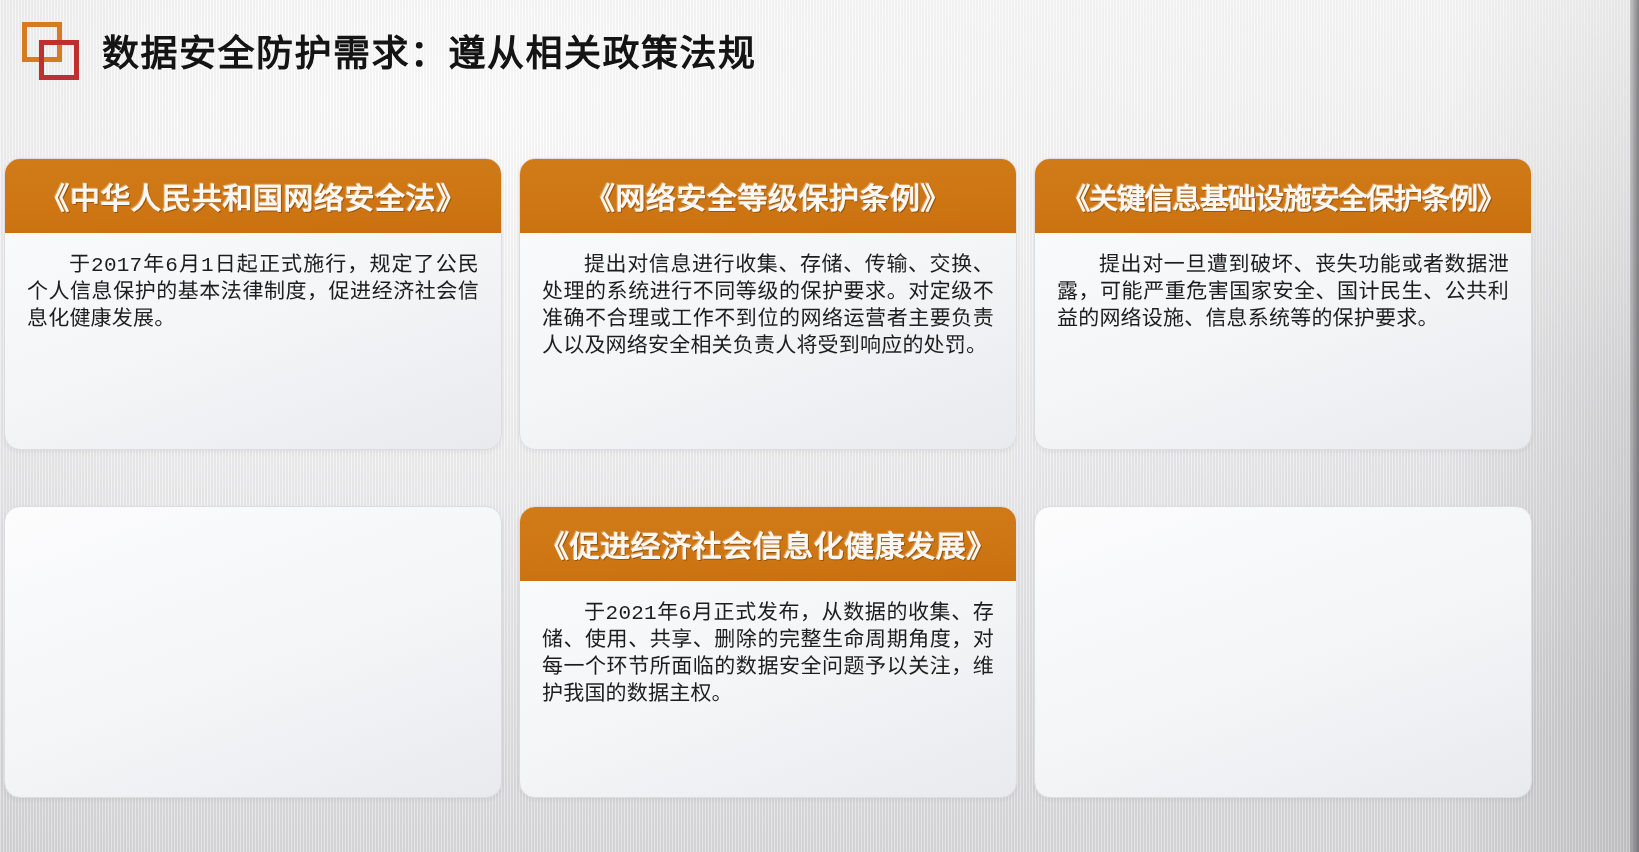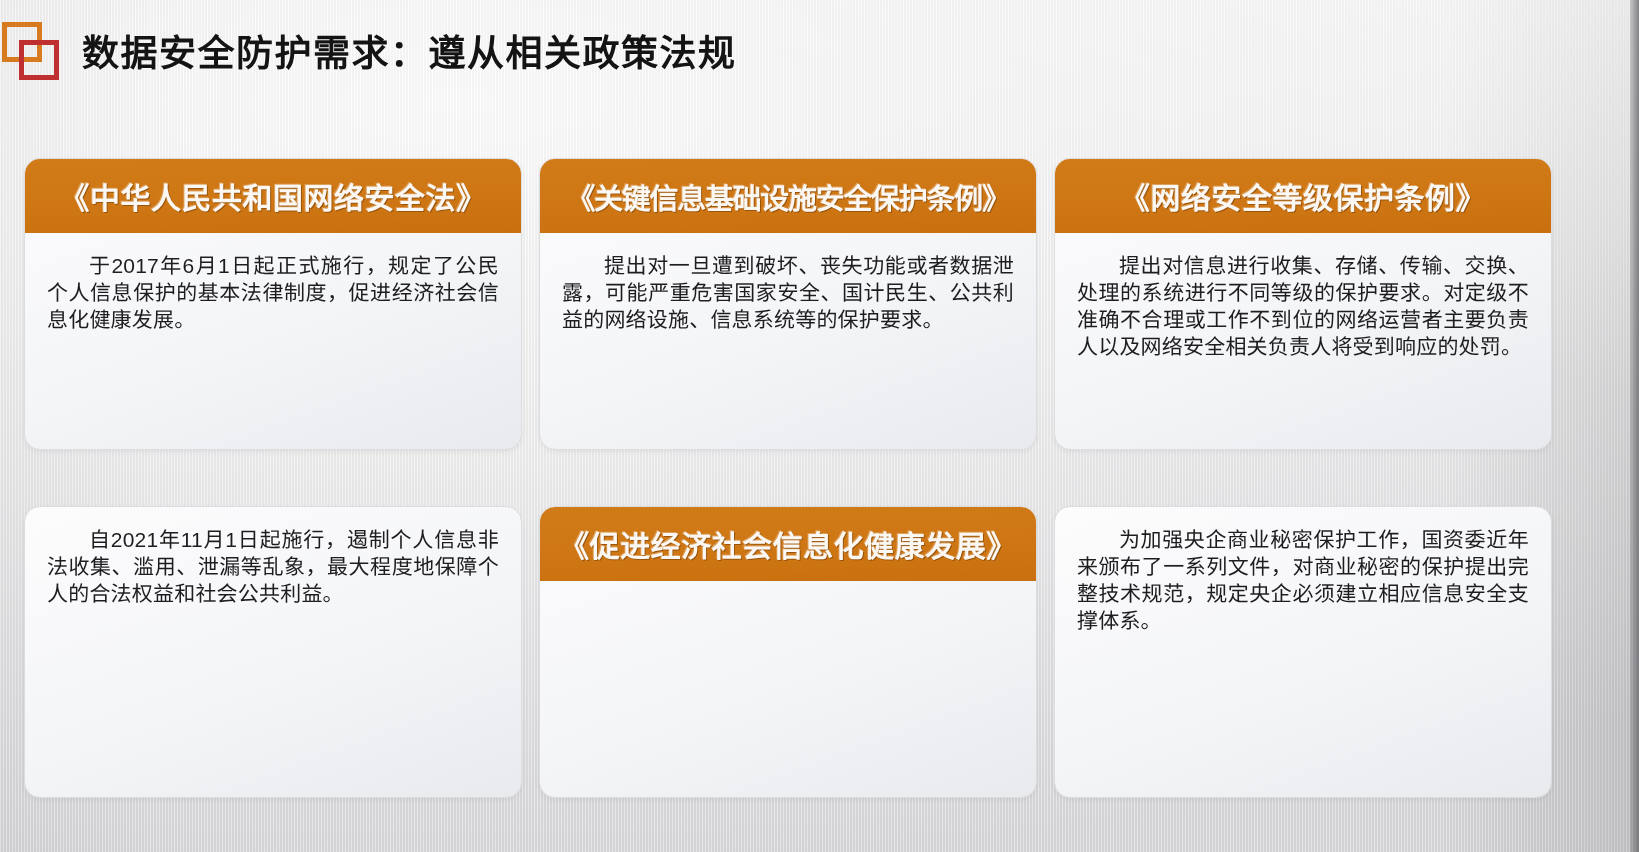--- a/index.html
+++ b/index.html
@@ -63,21 +63,21 @@
     z-index: 3;
   }
 
   
   .header {
     position: absolute;
     left: 0; top: 0;
     width: 1616px; height: 100px;
     display: flex;
     align-items: center;
-    padding-left: 0;
+    padding-left: 20px;
   }
 
   .logo-mark {
     position: relative;
     width: 62px;
     height: 62px;
     flex: 0 0 62px;
     margin-right: 20px;
   }
   .logo-mark .sq {
@@ -100,28 +100,29 @@
     font-weight: 700;
     color: #141414;
     letter-spacing: 1.5px;
     white-space: nowrap;
     text-shadow: 0 1px 1px rgba(255,255,255,0.7);
   }
 
   
   .grid {
     position: absolute;
-    left: 24px;
+    left: 4px;
     top: 158px;
     width: 1545px;
     display: grid;
     grid-template-columns: repeat(3, 498px);
     grid-template-rows: 292px 292px;
     column-gap: 17px;
     row-gap: 56px;
+    font-family: Liberation Mono, monospace;
   }
 
   .card {
     position: relative;
     background: linear-gradient(160deg, #fcfcfd 0%, #f4f5f7 55%, #e9eaee 100%);
     border: 1px solid #dcdde0;
     border-radius: 16px;
     box-shadow: 0 2px 5px rgba(0,0,0,0.055);
     overflow: hidden;
     display: flex;
@@ -181,40 +182,39 @@
 
     <div class="card">
       <div class="card-header">
         <span class="card-header-title">《中华人民共和国网络安全法》</span>
       </div>
       <div class="card-body">于2017年6月1日起正式施行，规定了公民个人信息保护的基本法律制度，促进经济社会信息化健康发展。</div>
     </div>
 
     <div class="card">
       <div class="card-header">
+        <span class="card-header-title">《网络安全等级保护条例》</span>
+      </div>
+      <div class="card-body">提出对信息进行收集、存储、传输、交换、处理的系统进行不同等级的保护要求。对定级不准确不合理或工作不到位的网络运营者主要负责人以及网络安全相关负责人将受到响应的处罚。</div>
+    </div>
+
+    <div class="card">
+      <div class="card-header">
         <span class="card-header-title tight">《关键信息基础设施安全保护条例》</span>
       </div>
       <div class="card-body">提出对一旦遭到破坏、丧失功能或者数据泄露，可能严重危害国家安全、国计民生、公共利益的网络设施、信息系统等的保护要求。</div>
     </div>
 
     <div class="card">
-      <div class="card-header">
-        <span class="card-header-title">《网络安全等级保护条例》</span>
-      </div>
-      <div class="card-body">提出对信息进行收集、存储、传输、交换、处理的系统进行不同等级的保护要求。对定级不准确不合理或工作不到位的网络运营者主要负责人以及网络安全相关负责人将受到响应的处罚。</div>
-    </div>
-
-    <div class="card">
-      <div class="card-body">自2021年11月1日起施行，遏制个人信息非法收集、滥用、泄漏等乱象，最大程度地保障个人的合法权益和社会公共利益。</div>
     </div>
 
     <div class="card">
       <div class="card-header">
         <span class="card-header-title">《促进经济社会信息化健康发展》</span>
       </div>
-    </div>
-
-    <div class="card">
-      <div class="card-body">为加强央企商业秘密保护工作，国资委近年来颁布了一系列文件，对商业秘密的保护提出完整技术规范，规定央企必须建立相应信息安全支撑体系。</div>
+      <div class="card-body">于2021年6月正式发布，从数据的收集、存储、使用、共享、删除的完整生命周期角度，对每一个环节所面临的数据安全问题予以关注，维护我国的数据主权。</div>
+    </div>
+
+    <div class="card">
     </div>
 
   </div>
 </div>
 
 </body></html>

